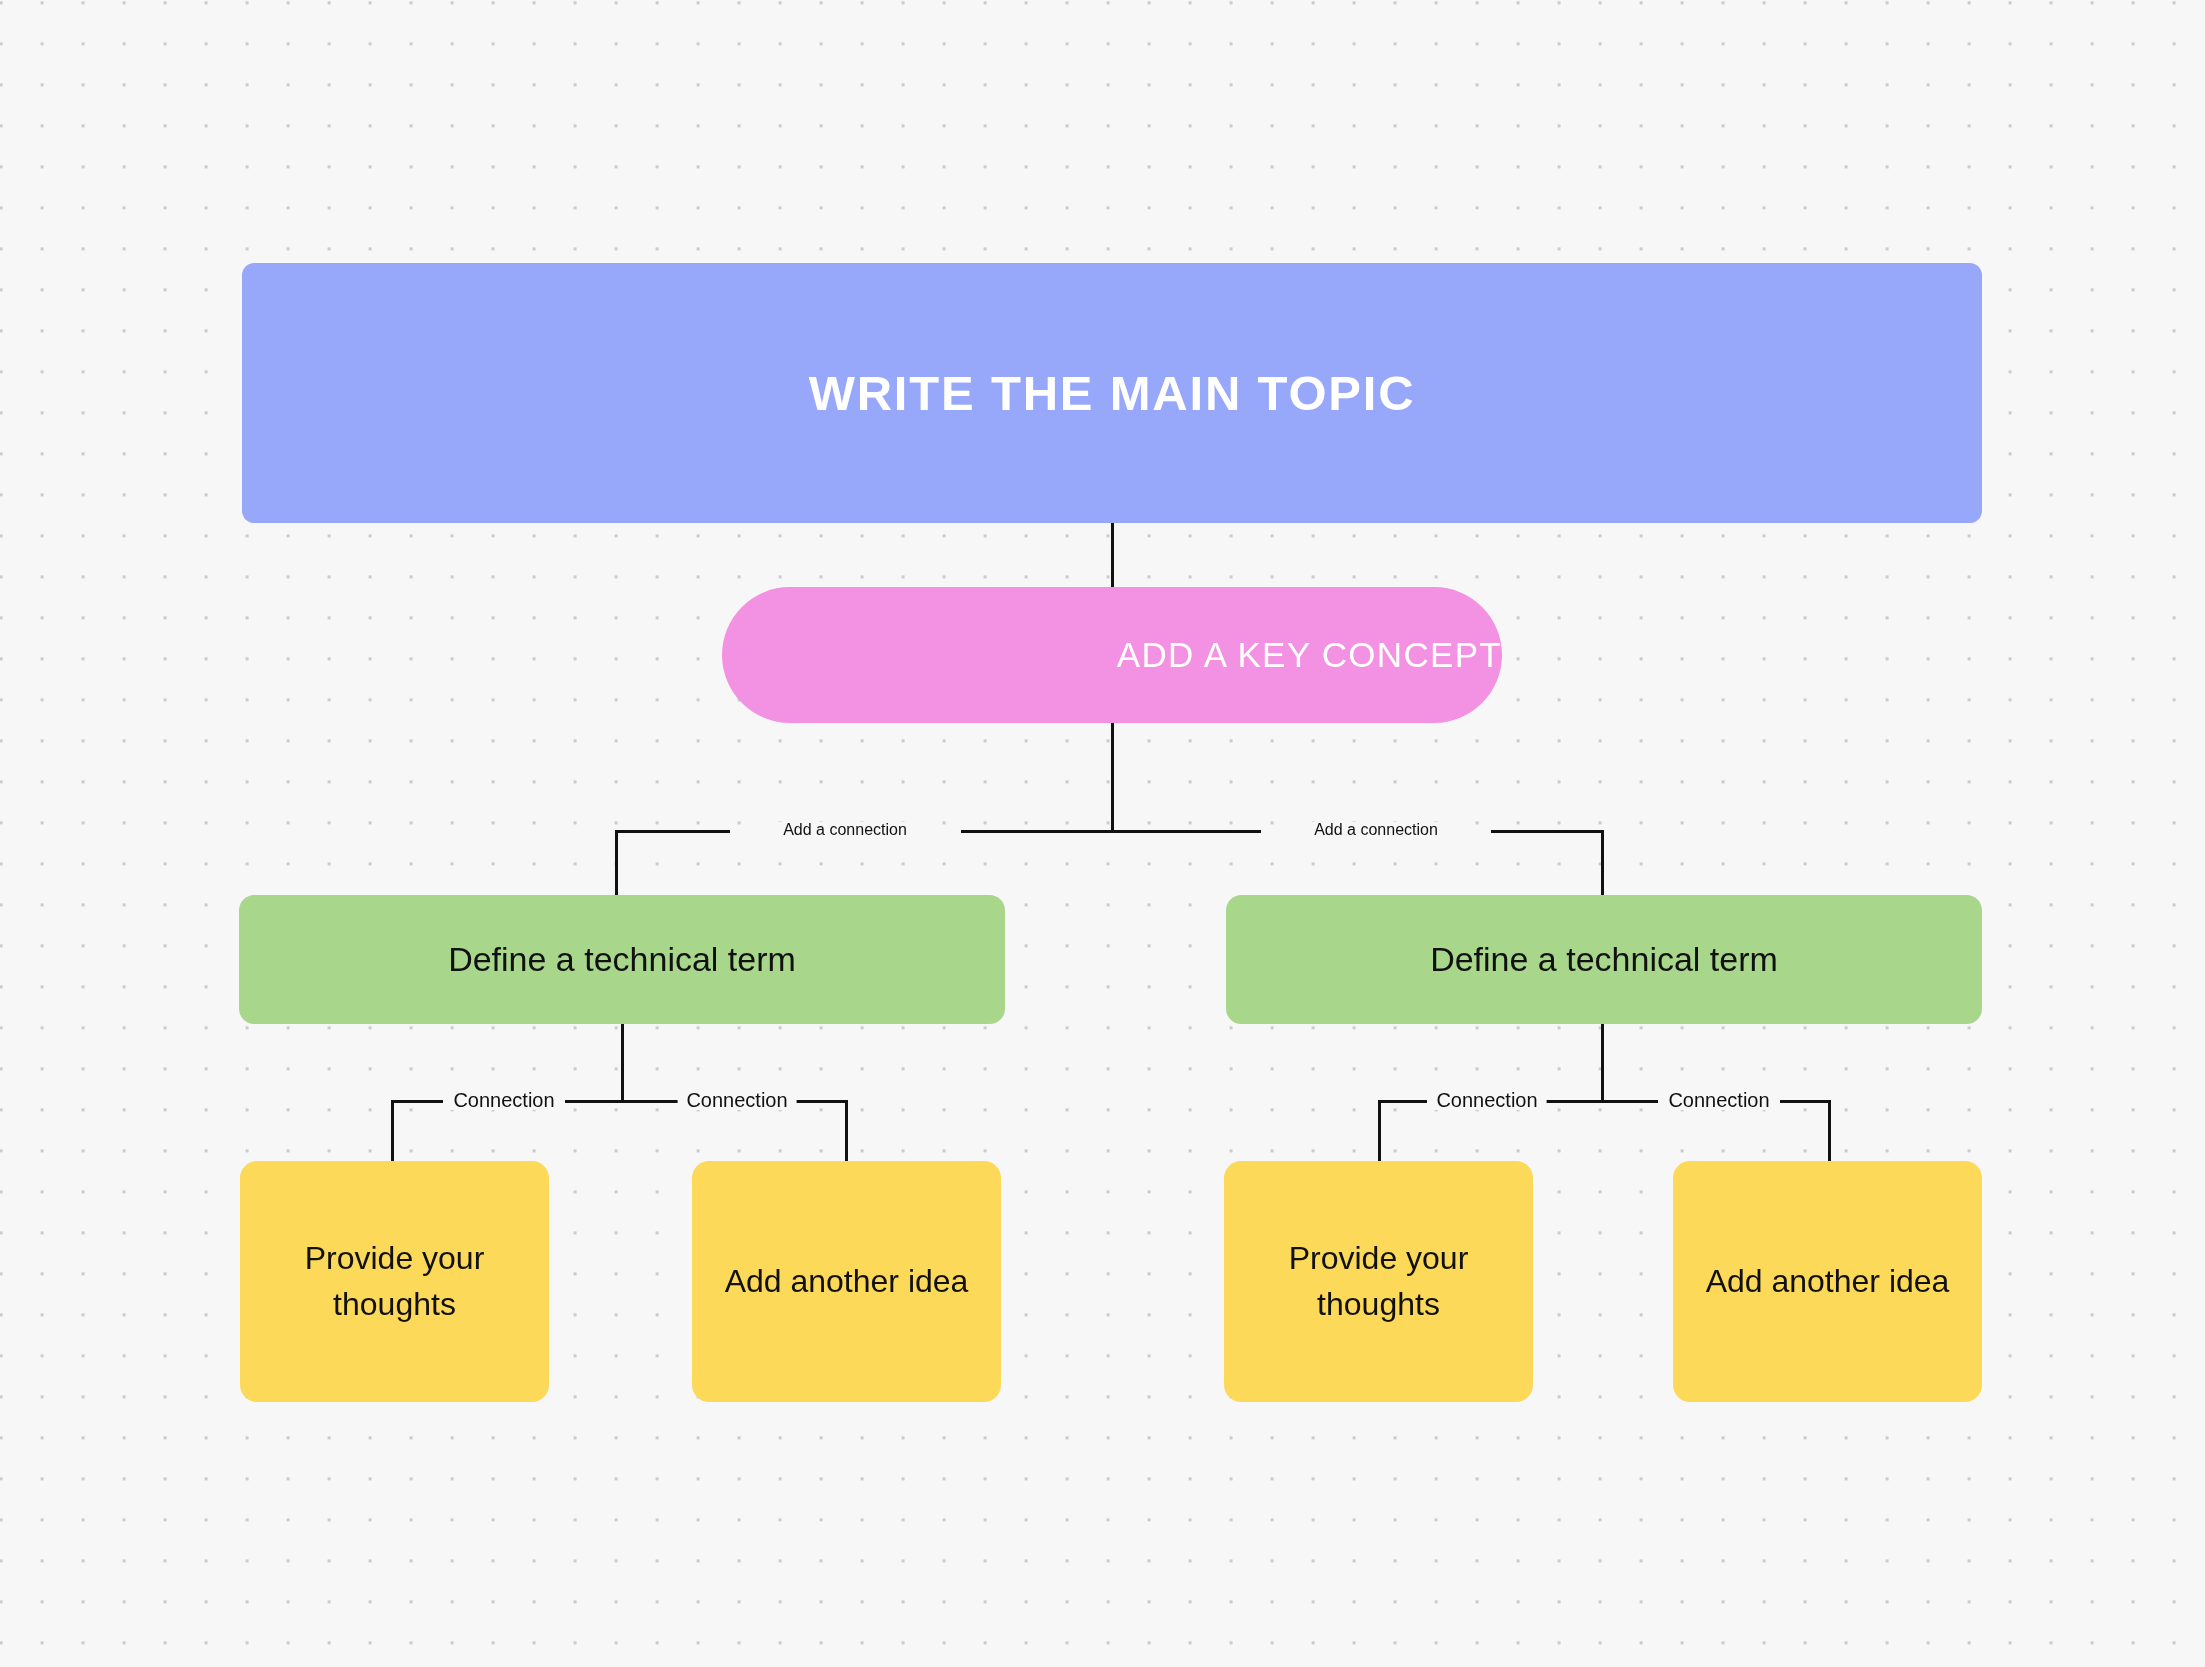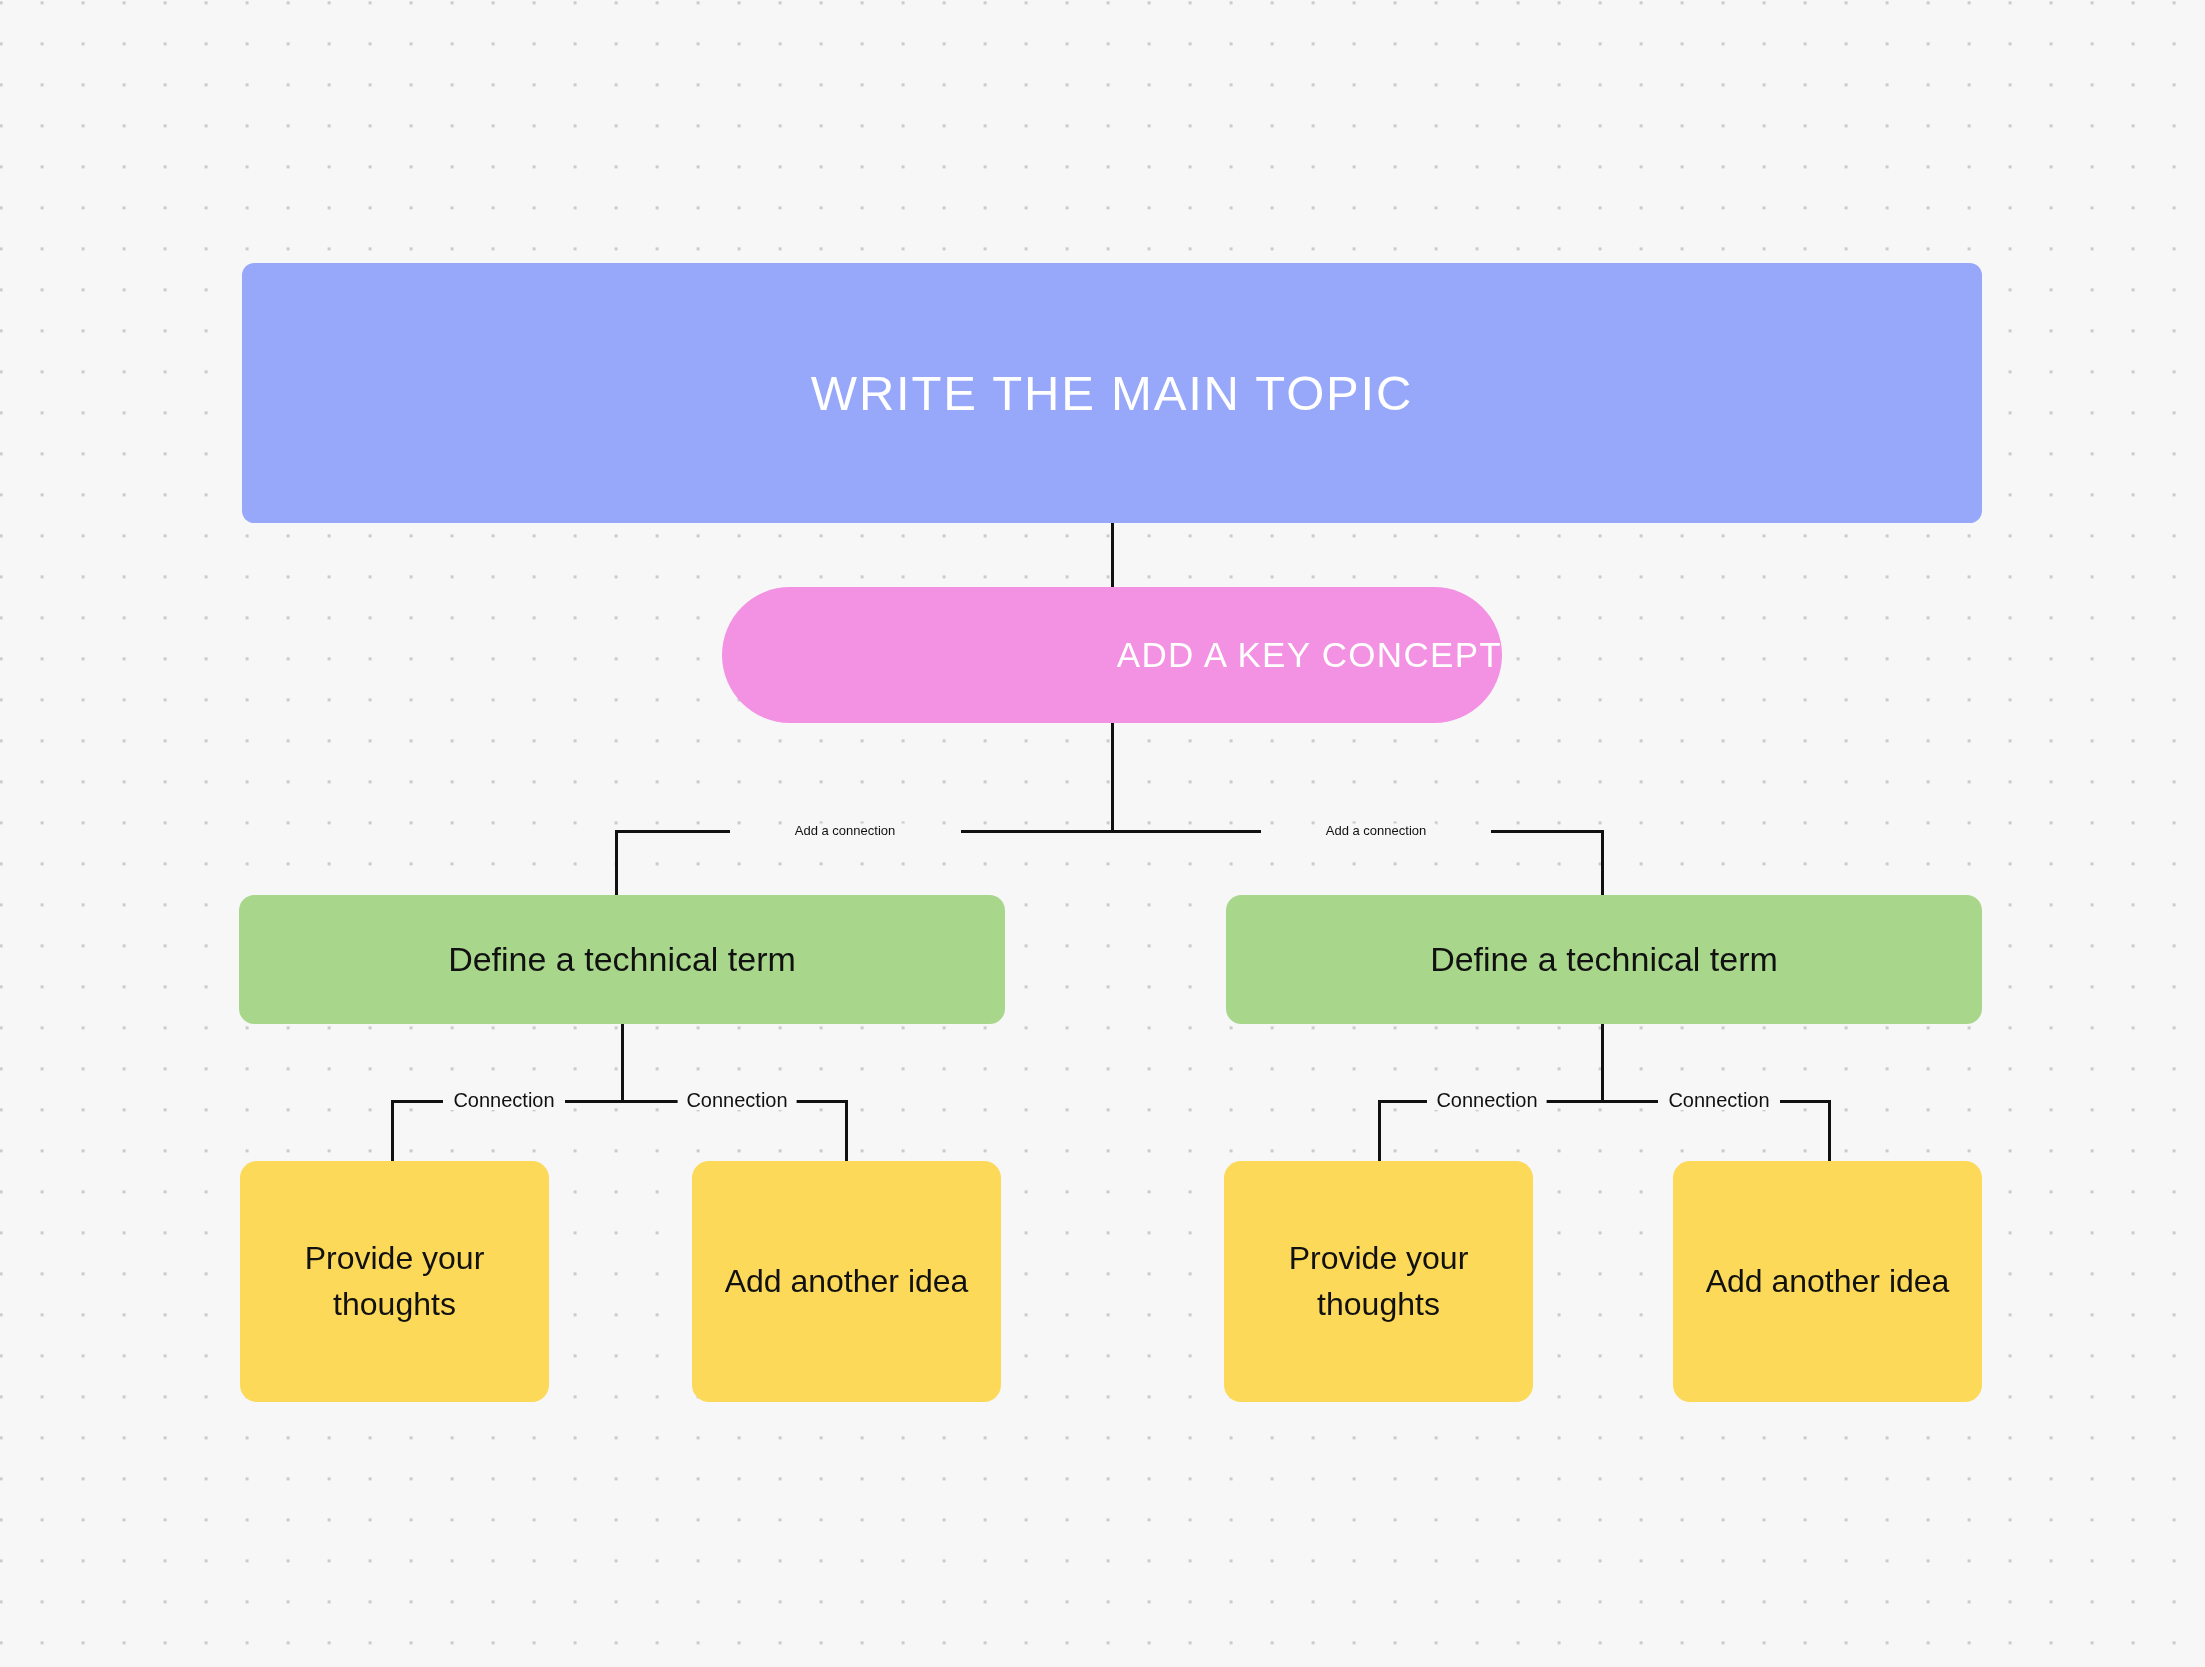--- a/index.html
+++ b/index.html
@@ -29,40 +29,40 @@
 
   .conn-label {
     position: absolute;
     color: #111111;
     font-family: "Liberation Sans", sans-serif;
     white-space: nowrap;
     transform: translate(-50%, -50%);
     background: #f7f7f8;
     line-height: 1;
   }
-  .conn-label.lvl2 { font-size: 13px; padding: 0 9.7px; }
+  .conn-label.lvl2 { font-size: 16px; padding: 0 9.7px; }
   .conn-label.lvl3 { font-size: 20px; padding: 0 8.8px; }
 
   
   .node {
     position: absolute;
     display: flex;
     align-items: center;
     justify-content: center;
     text-align: center;
     box-sizing: border-box;
   }
 
   .node-main {
     background: #97a7fa;
     border-radius: 12.3px;
     color: #ffffff;
     font-size: 49px;
     letter-spacing: 1.8px;
-    font-weight: 400;
+    font-weight: 700;
   }
 
   .node-key {
     background: #f391e3;
     border-radius: 88px;
     color: #ffffff;
     font-size: 35px;
     letter-spacing: 1.3px;
     font-weight: 400;
     justify-content: flex-end;

